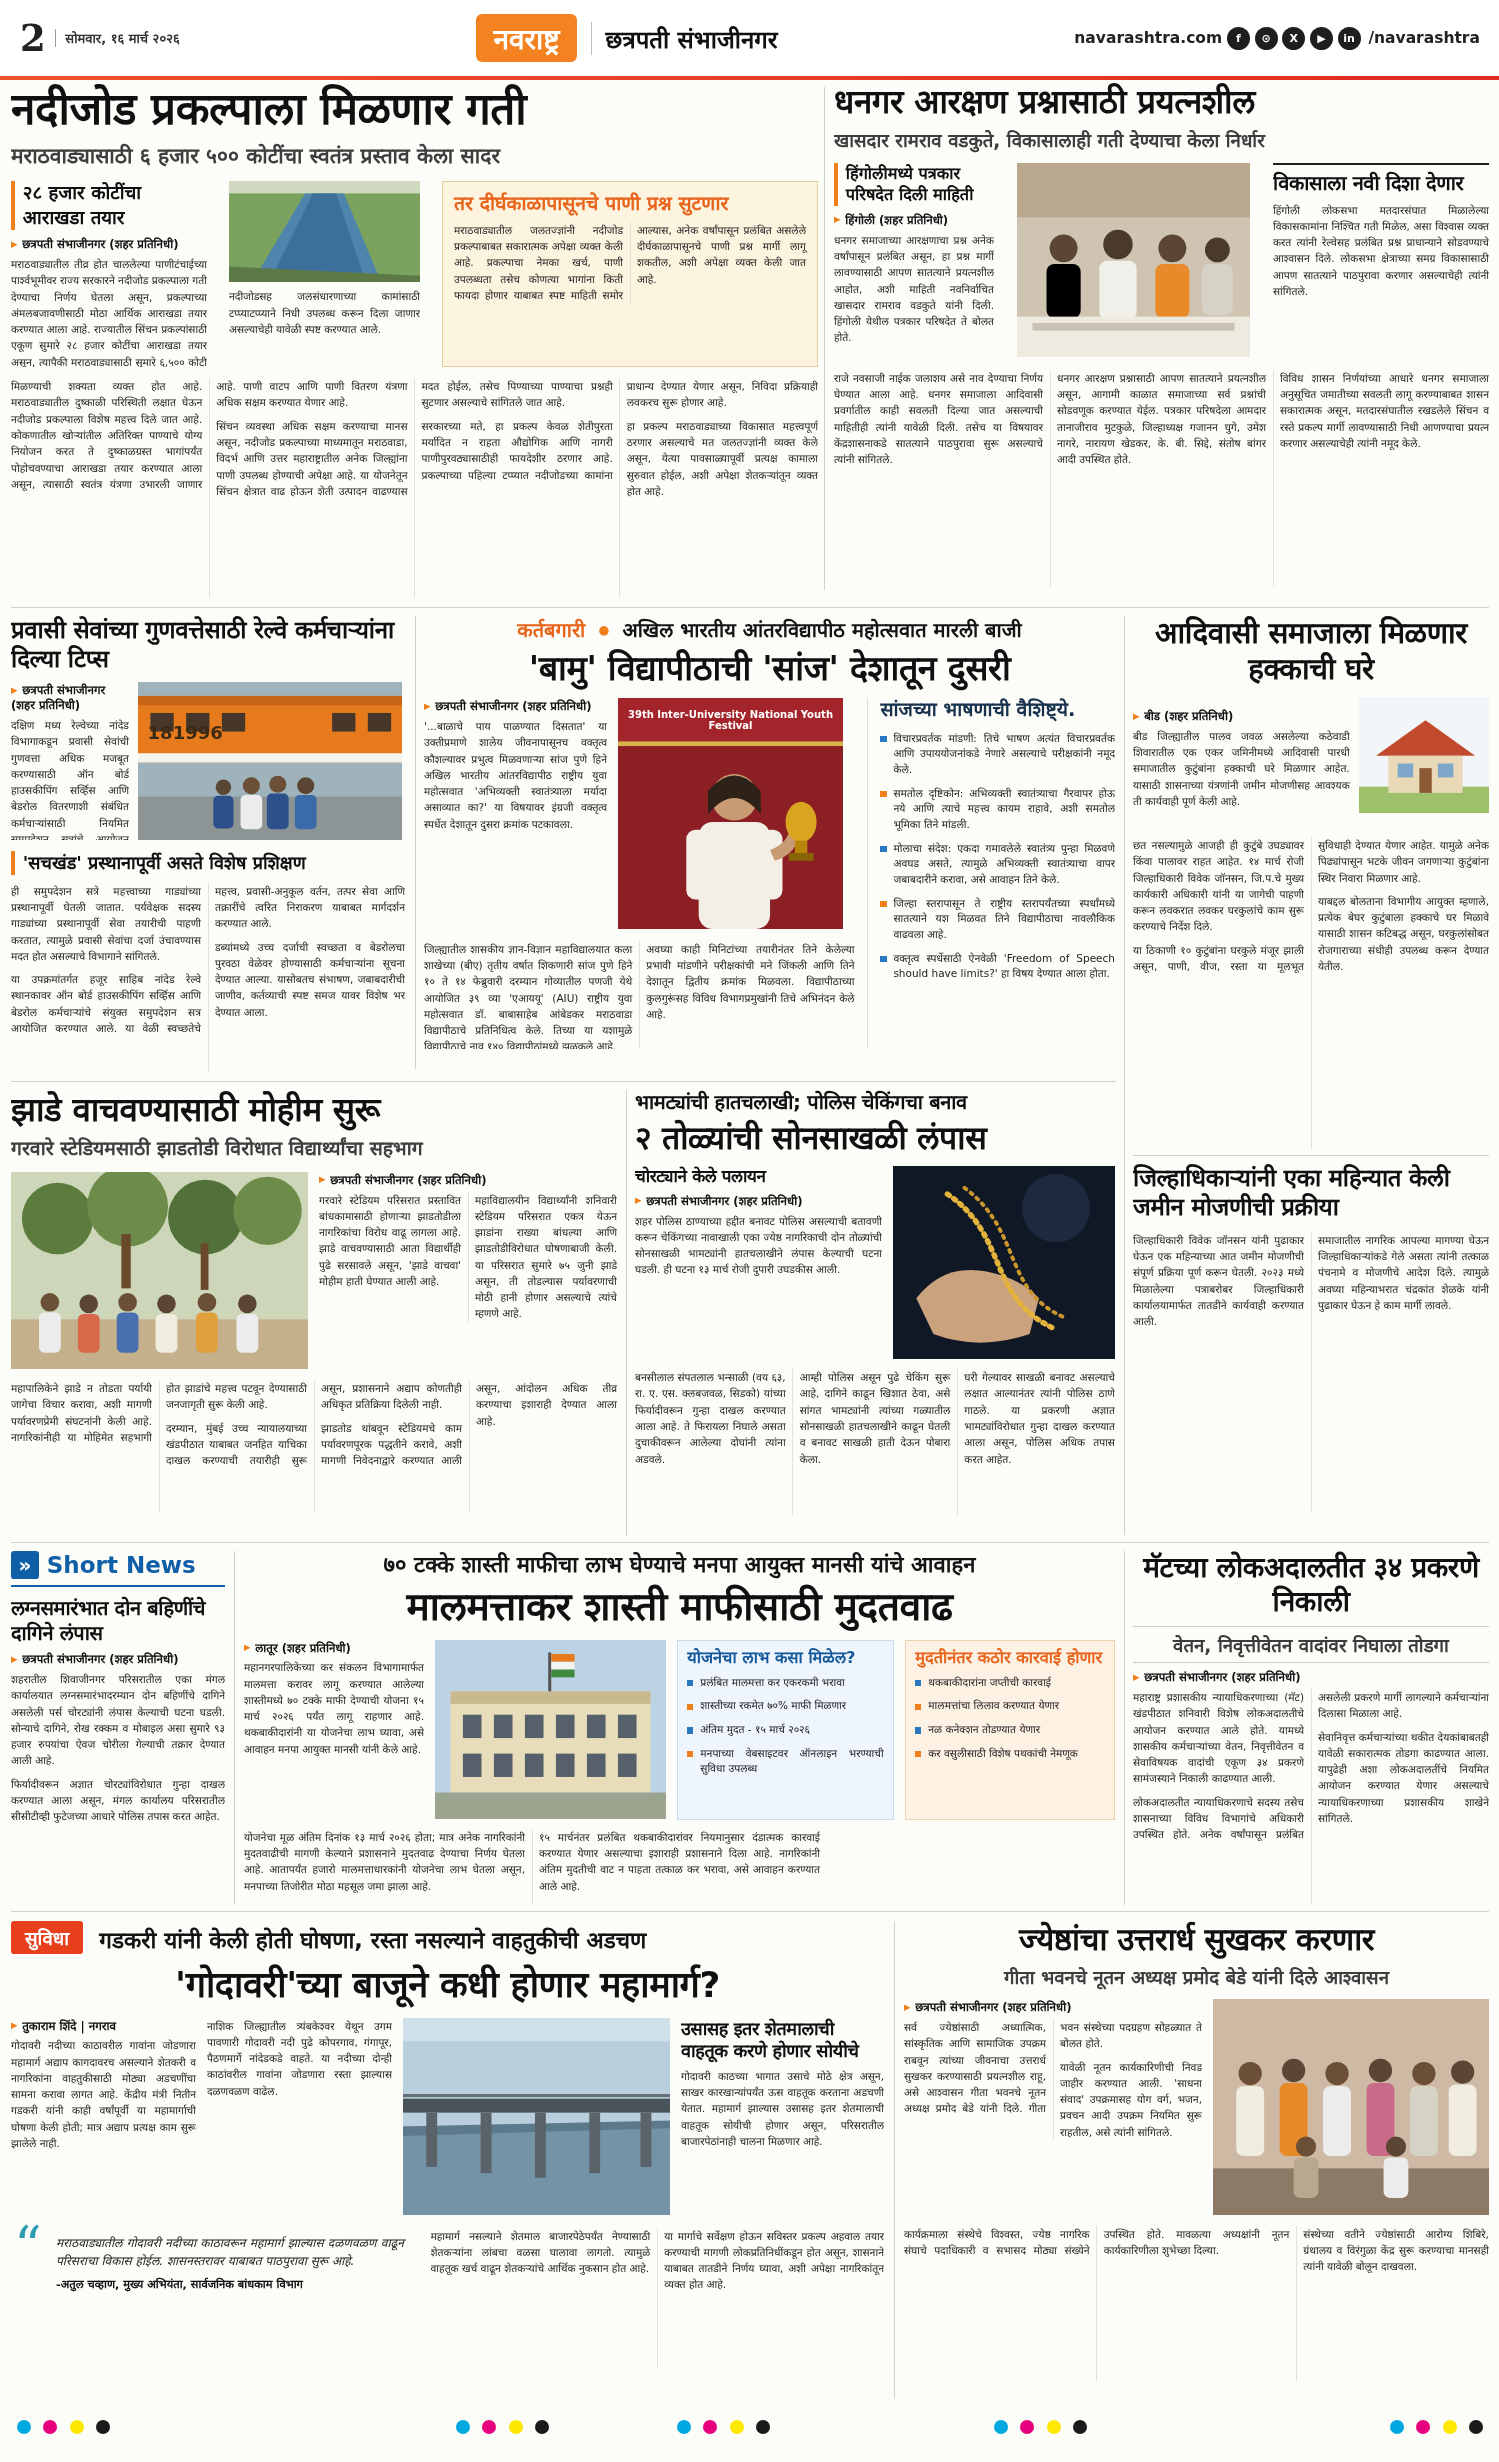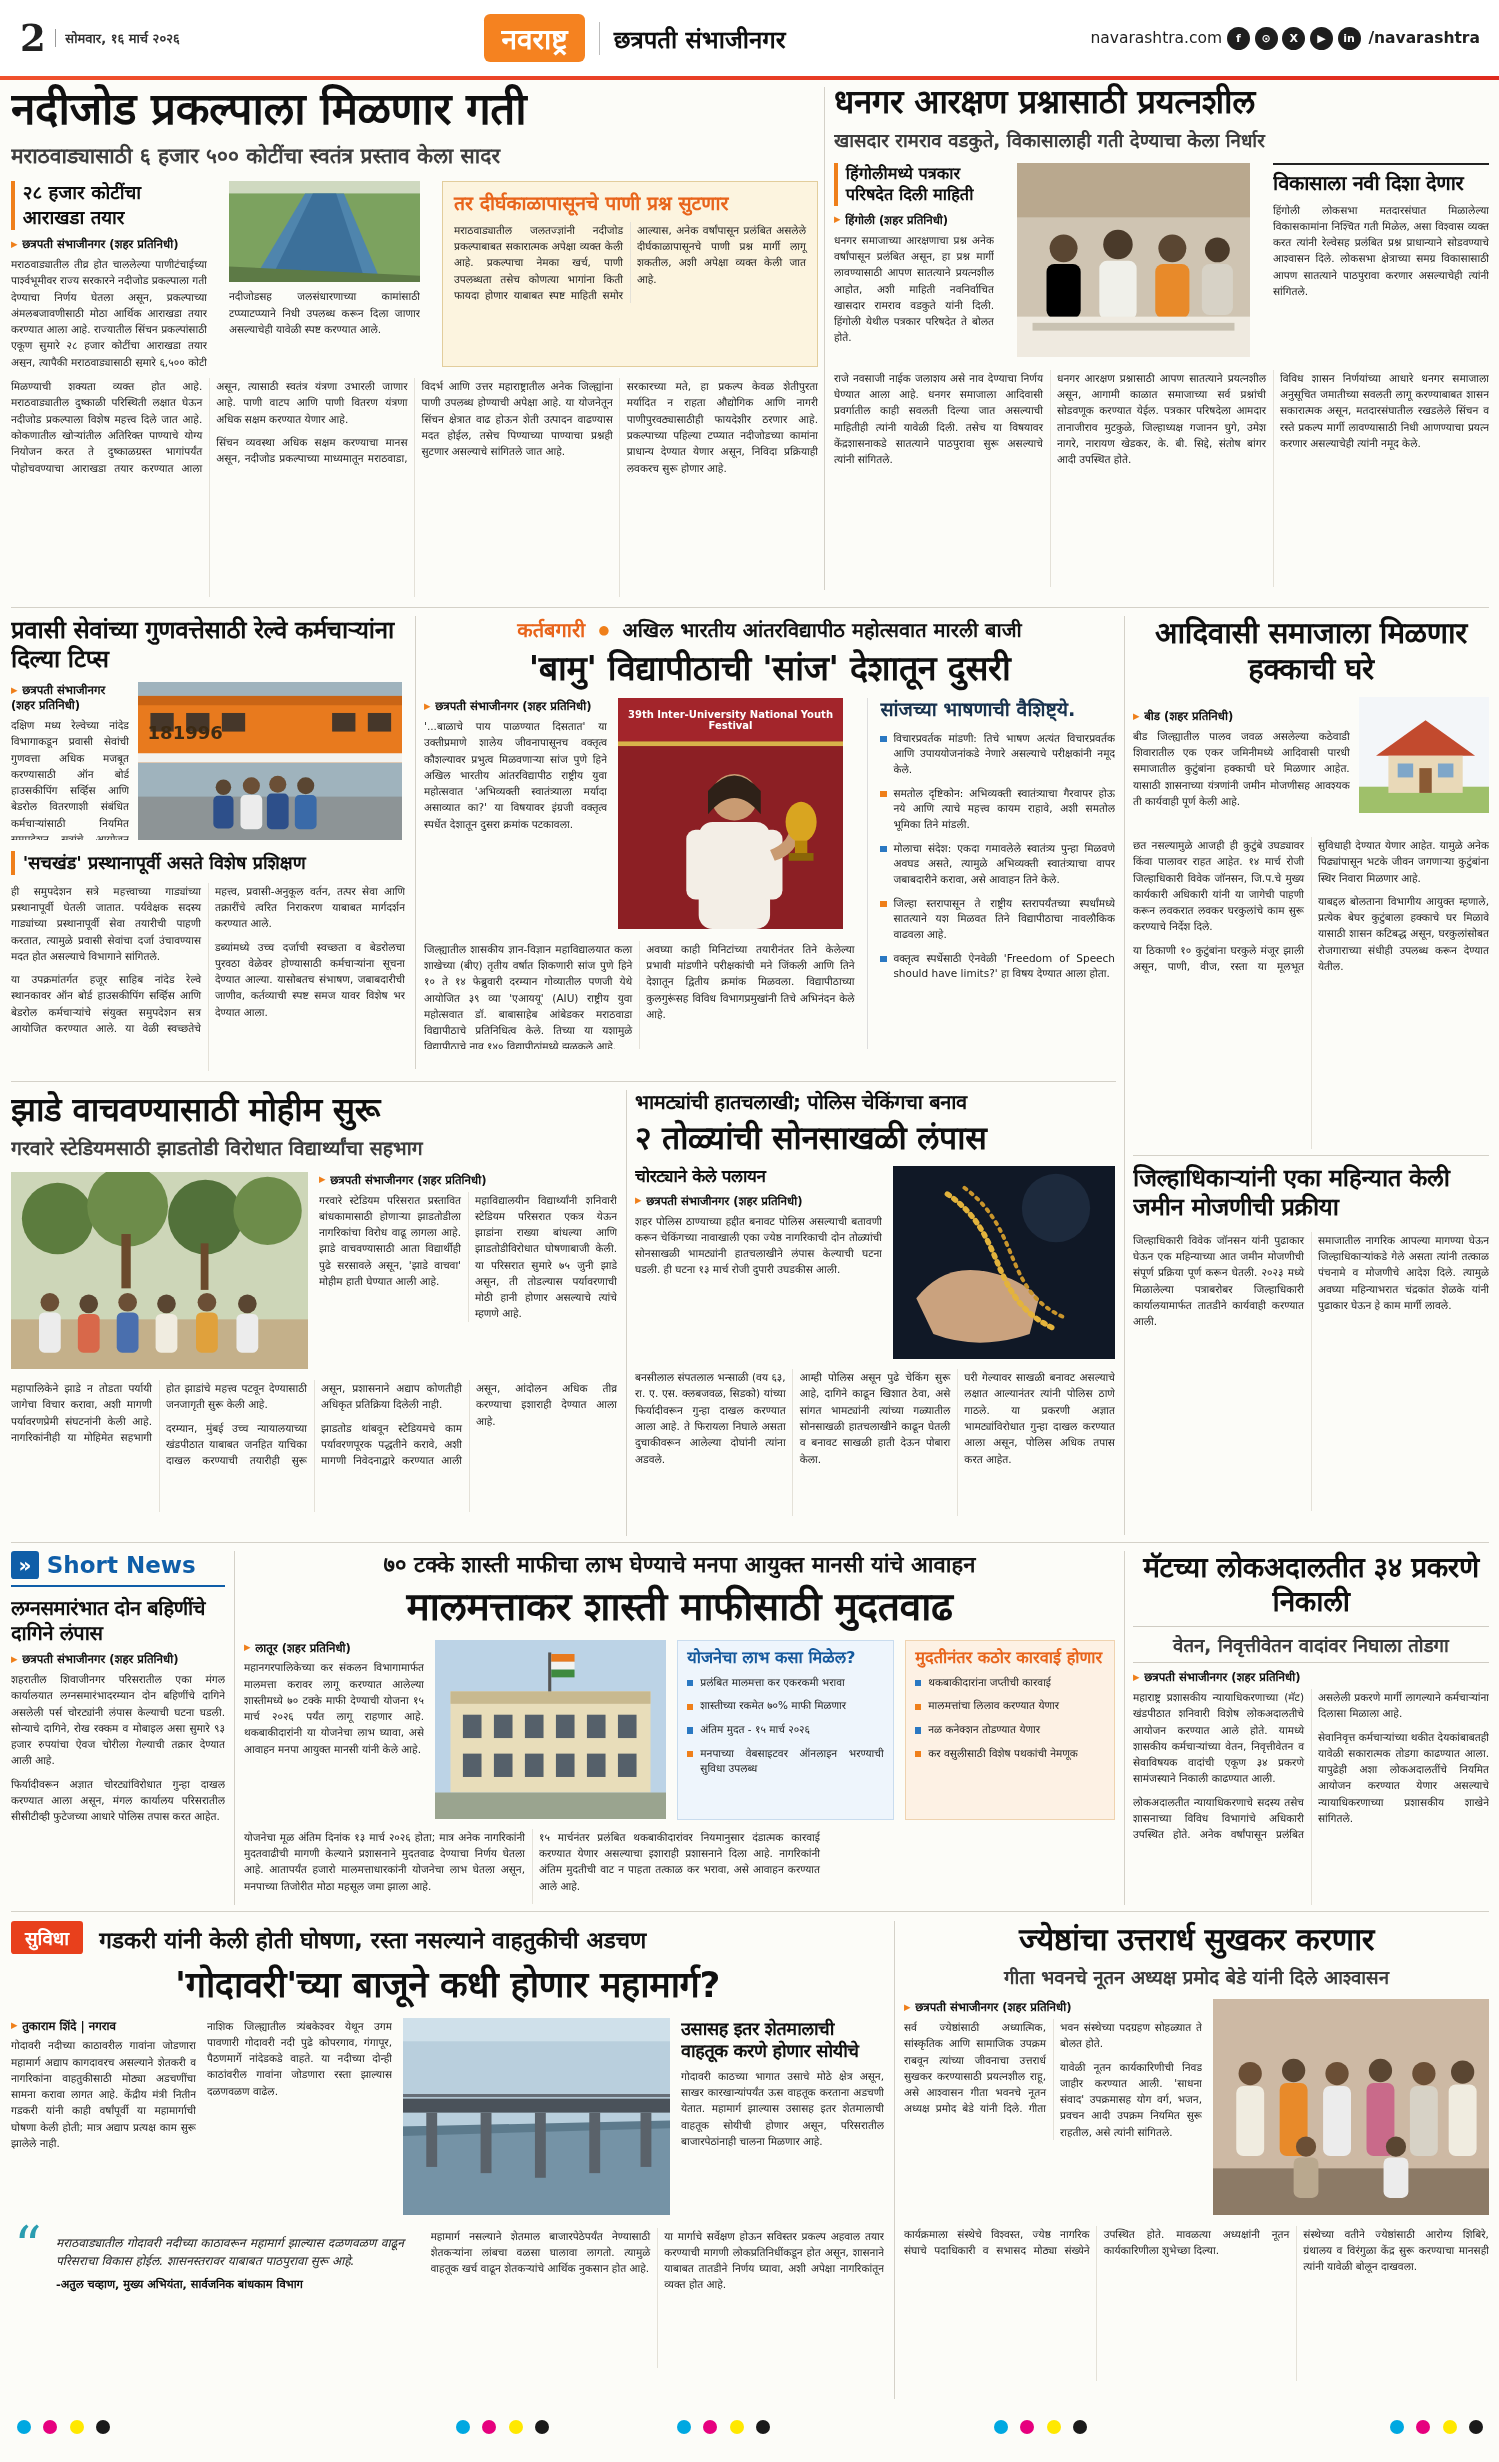--- a/index.html
+++ b/index.html
@@ -31,21 +31,21 @@
   .blist{list-style:none;font-size:10.5px;line-height:1.5}
   .blist li{position:relative;padding-left:13px;margin-bottom:7.8px;text-align:justify}
   .blist li::before{content:"";position:absolute;left:0;top:5.4px;width:6.2px;height:6.2px;background:#2a78c2}
   .blist li:nth-child(even)::before{background:#ef7f1a}
   .hdr{position:absolute;left:0;top:0;width:100%;height:76px;display:flex;align-items:center;justify-content:space-between;padding:0 20px;background:#ffffff}
   .hdr-left,.hdr-center,.hdr-right{display:flex;align-items:center}
   .pgnum{font-family:"DejaVu Serif",serif;font-size:37px;font-weight:700;color:#222}
   .pgdate{font-size:13px;color:#333;font-weight:600;margin-left:9.3px;border-left:1.6px solid #9a9a9a;padding-left:9.3px}
   .masthead{background:#f58220;color:#fff;font-weight:800;font-size:28px;padding:5.4px 17px;border-radius:6.2px}
   .edition{font-size:24px;font-weight:800;color:#101010;border-left:1.6px solid #bdbdbd;padding-left:14px;margin-left:14px}
-  .site{font-size:15.5px;font-weight:400;color:#222}
+  .site{font-size:15.5px;font-weight:700;color:#222}
   .soc{display:inline-flex;width:23px;height:23px;border-radius:50%;background:#1e1e1e;color:#fff;align-items:center;justify-content:center;font-size:11px;font-weight:700;margin-left:4.7px}
   .handle{font-size:15.5px;font-weight:700;color:#222;margin-left:7.8px}
   .redrule{position:absolute;left:0;top:76px;width:100%;height:3.9px;background:linear-gradient(90deg,#f0512d,#e02a1e)}
   .vd{position:absolute;width:0.8px;background:#d4d1c8}
   .hd{position:absolute;height:0.8px;background:#d4d1c8}
   .sn-head{display:flex;align-items:center;gap:7.8px;border-bottom:2.3px solid #0f5ea8;padding-bottom:6.2px;margin-bottom:9.3px}
   .sn-ic{width:28px;height:28px;background:#0f5ea8;color:#fff;font-size:20px;font-weight:800;display:flex;align-items:center;justify-content:center;border-radius:3.1px}
   .sn-title{font-size:23px;font-weight:800;color:#0f5ea8}
   .tag{display:inline-block;background:#e8401c;color:#fff;font-weight:800;font-size:18.6px;padding:3.9px 14px;border-radius:3.1px;margin-right:12.4px;vertical-align:3.1px}
   .strap-txt{font-size:22.5px;font-weight:800;color:#141414}
@@ -126,20 +126,21 @@
         <div class="boxed-title">तर दीर्घकाळापासूनचे पाणी प्रश्न सुटणार</div>
         <div class="bt cols2">
           <p>मराठवाड्यातील जलतज्ज्ञांनी नदीजोड प्रकल्पाबाबत सकारात्मक अपेक्षा व्यक्त केली आहे. प्रकल्पाचा नेमका खर्च, पाणी उपलब्धता तसेच कोणत्या भागांना किती फायदा होणार याबाबत स्पष्ट माहिती समोर आल्यास, अनेक वर्षांपासून प्रलंबित असलेले दीर्घकाळापासूनचे पाणी प्रश्न मार्गी लागू शकतील, अशी अपेक्षा व्यक्त केली जात आहे.</p>
         </div>
       </div>
     </div>
     <div class="cols4 bt" style="margin-top:11px;height:225px;overflow:hidden">
       <p>मिळण्याची शक्यता व्यक्त होत आहे. मराठवाड्यातील दुष्काळी परिस्थिती लक्षात घेऊन नदीजोड प्रकल्पाला विशेष महत्त्व दिले जात आहे. कोकणातील खोऱ्यांतील अतिरिक्त पाण्याचे योग्य नियोजन करत ते दुष्काळग्रस्त भागांपर्यंत पोहोचवण्याचा आराखडा तयार करण्यात आला असून, त्यासाठी स्वतंत्र यंत्रणा उभारली जाणार आहे. पाणी वाटप आणि पाणी वितरण यंत्रणा अधिक सक्षम करण्यात येणार आहे.</p>
       <p>सिंचन व्यवस्था अधिक सक्षम करण्याचा मानस असून, नदीजोड प्रकल्पाच्या माध्यमातून मराठवाडा, विदर्भ आणि उत्तर महाराष्ट्रातील अनेक जिल्ह्यांना पाणी उपलब्ध होण्याची अपेक्षा आहे. या योजनेतून सिंचन क्षेत्रात वाढ होऊन शेती उत्पादन वाढण्यास मदत होईल, तसेच पिण्याच्या पाण्याचा प्रश्नही सुटणार असल्याचे सांगितले जात आहे.</p>
       <p>सरकारच्या मते, हा प्रकल्प केवळ शेतीपुरता मर्यादित न राहता औद्योगिक आणि नागरी पाणीपुरवठ्यासाठीही फायदेशीर ठरणार आहे. प्रकल्पाच्या पहिल्या टप्प्यात नदीजोडच्या कामांना प्राधान्य देण्यात येणार असून, निविदा प्रक्रियाही लवकरच सुरू होणार आहे.</p>
+      <p>हा प्रकल्प मराठवाड्याच्या विकासात महत्त्वपूर्ण ठरणार असल्याचे मत जलतज्ज्ञांनी व्यक्त केले असून, येत्या पावसाळ्यापूर्वी प्रत्यक्ष कामाला सुरुवात होईल, अशी अपेक्षा शेतकऱ्यांतून व्यक्त होत आहे.</p>
     </div>
   </article>
 
   <article class="abs art" style="left:834px;top:82px;width:655px;height:515px">
     <h1 class="hl" style="font-size:33px">धनगर आरक्षण प्रश्नासाठी प्रयत्नशील</h1>
     <h2 class="deck" style="font-size:18.6px">खासदार रामराव वडकुते, विकासालाही गती देण्याचा केला निर्धार</h2>
     <div class="row" style="gap:23px;margin-top:9.3px;height:196px">
       <div style="width:160px;flex:none;overflow:hidden">
         <div class="side-title" style="font-size:16.3px">हिंगोलीमध्ये पत्रकार परिषदेत दिली माहिती</div>
         <p class="byline"><span class="mk">▶</span><span>हिंगोली (शहर प्रतिनिधी)</span></p>

